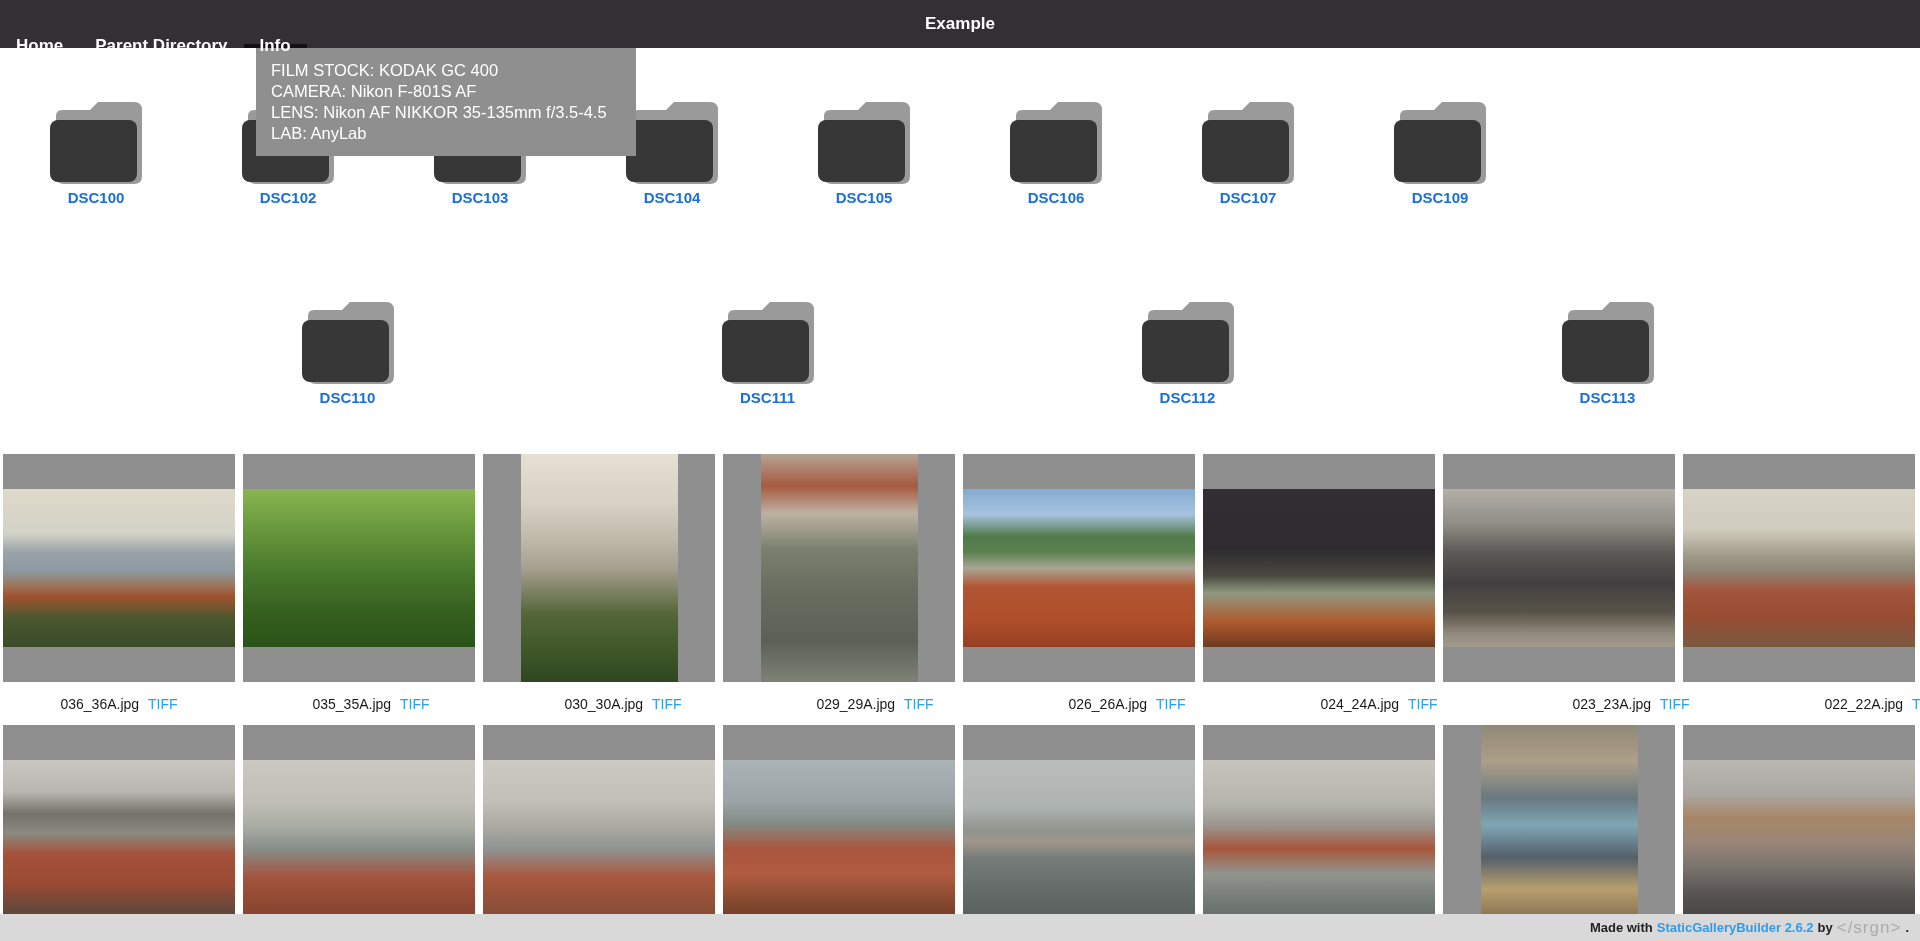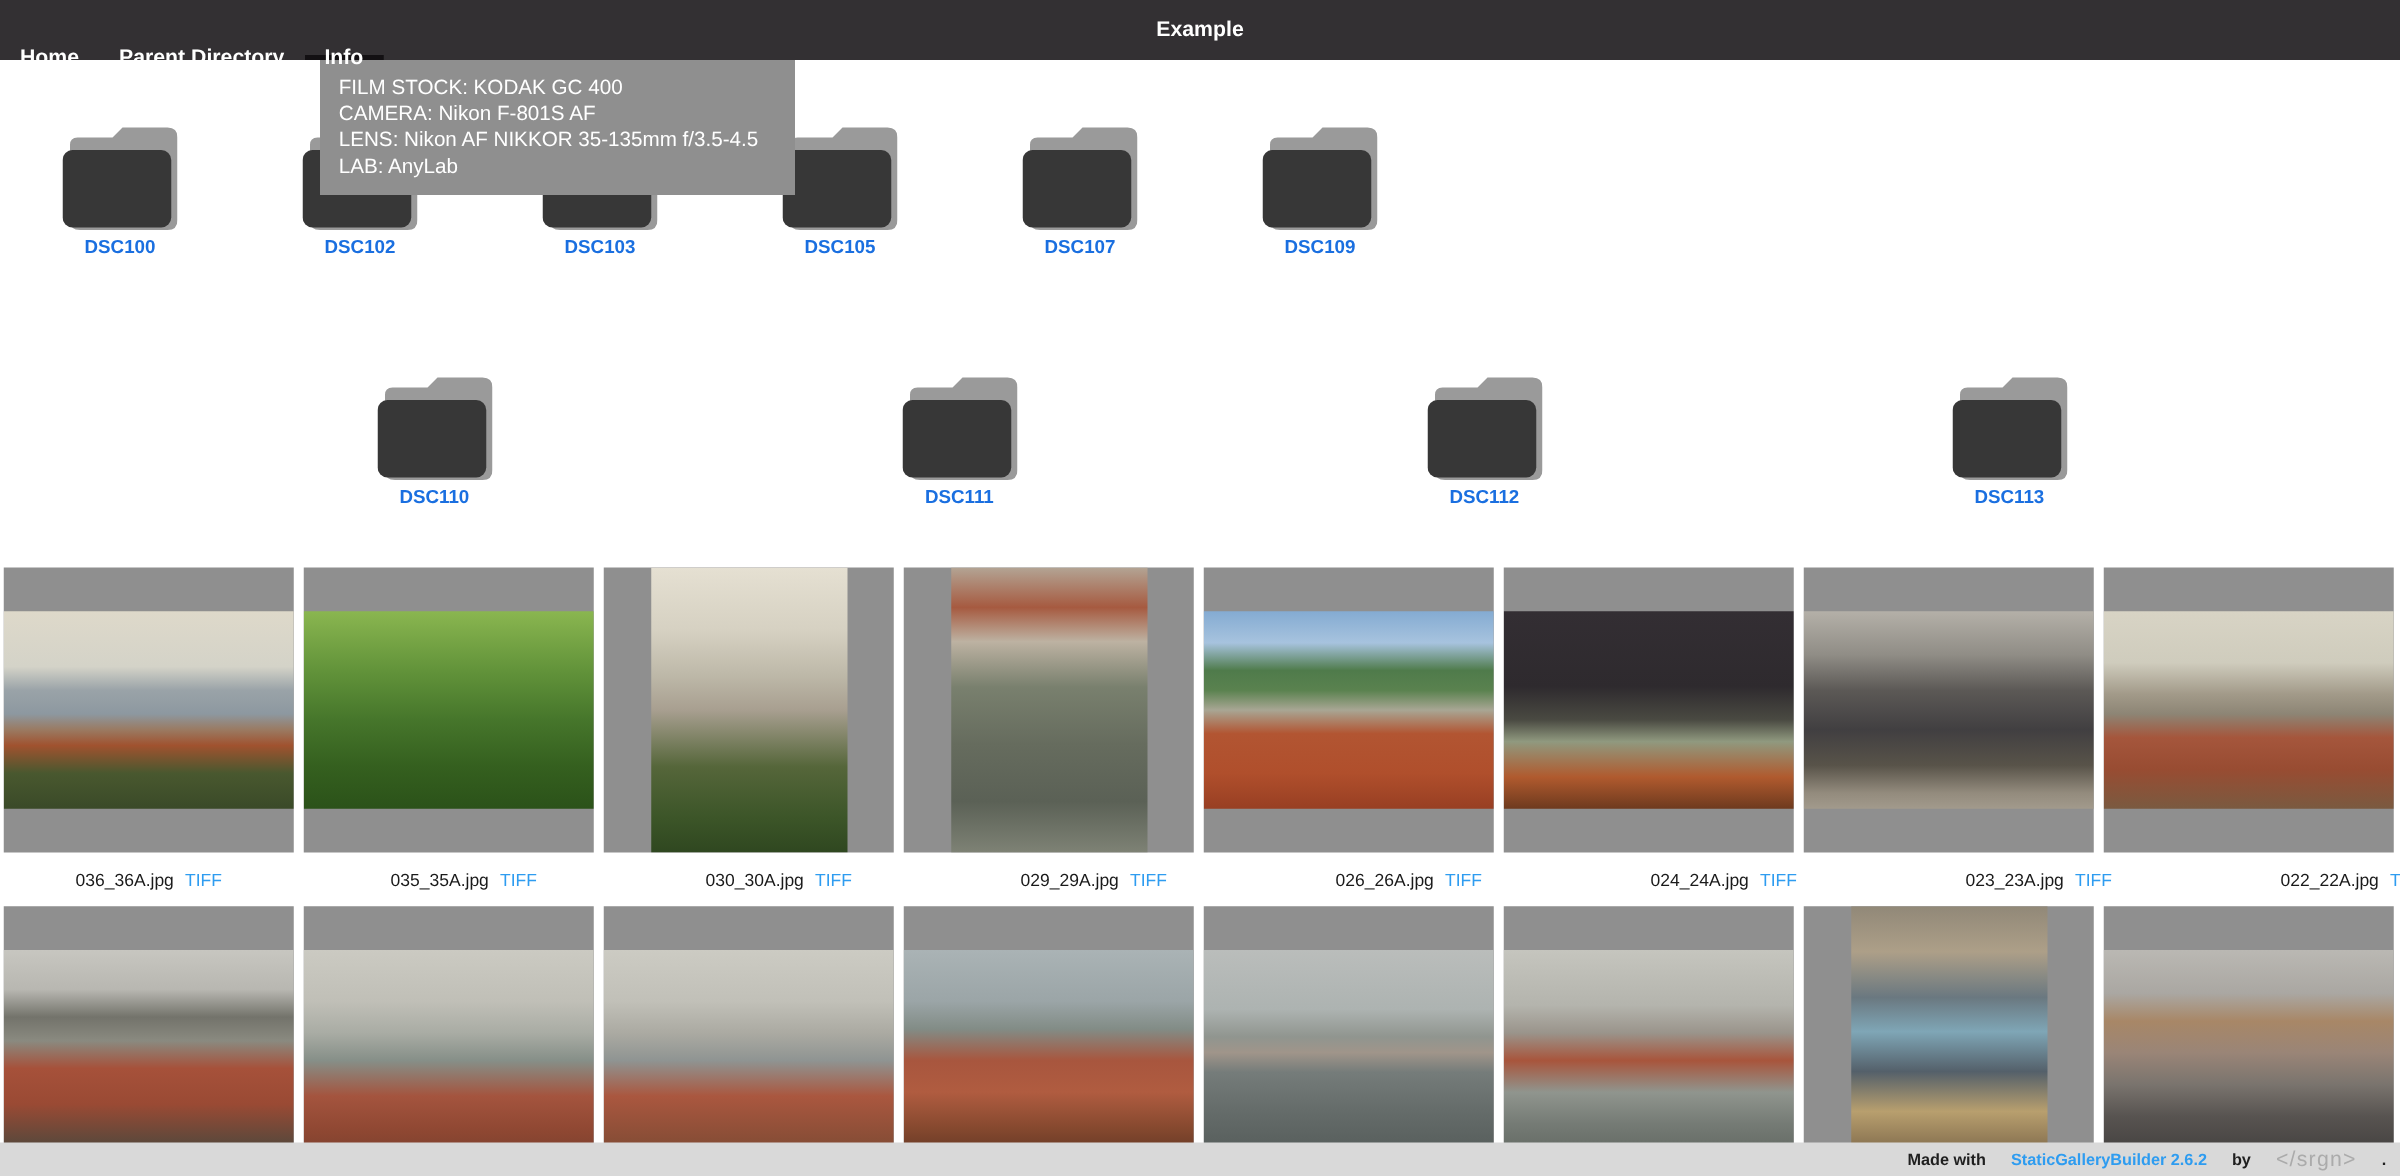--- a/index.html
+++ b/index.html
@@ -75,21 +75,21 @@
   }
 
   
   .footer {
     position: absolute; left: 0; right: 0; bottom: 0; height: 27px;
     background: var(--footer-bg, #D9D9D9); z-index: 30;
     display: flex; align-items: center; justify-content: flex-end;
     padding-right: 11px; font-size: 13px; font-weight: bold;
     color: var(--footer-text, #1F1F1F);
   }
-  .footer > * { margin-left: 20px; }
+  .footer > * { margin-left: 4px; }
   .f-link { color: var(--file-link, #2E9CF0); text-decoration: none; font-weight: bold; }
   .f-logo {
     font-family: Liberation Sans, sans-serif; font-weight: normal;
     font-size: 17px; letter-spacing: 1px;
     color: var(--footer-logo, #ABABAB); text-decoration: none;
   }
 </style>
 </head>
 <body>
 
@@ -139,31 +139,49 @@
       <div class="folder-item">
         <span class="folder-icon">
           <svg width="92" height="84" viewBox="0 0 92 84" aria-hidden="true">
             <path class="f-back" d="M6 16 Q6 10 12 10 H40 L48 2 H84 Q92 2 92 10 V76 Q92 84 84 84 H14 Q6 84 6 76 Z"></path>
             <rect class="f-front" x="0" y="20" width="87" height="62" rx="8"></rect>
           </svg>
         </span>
         <a class="folder-label" href="#">DSC103</a>
       </div>
 
+      <div class="folder-item">
+        <span class="folder-icon">
+          <svg width="92" height="84" viewBox="0 0 92 84" aria-hidden="true">
+            <path class="f-back" d="M6 16 Q6 10 12 10 H40 L48 2 H84 Q92 2 92 10 V76 Q92 84 84 84 H14 Q6 84 6 76 Z"></path>
+            <rect class="f-front" x="0" y="20" width="87" height="62" rx="8"></rect>
+          </svg>
+        </span>
+        <a class="folder-label" href="#">DSC104</a>
+      </div>
 
       <div class="folder-item">
         <span class="folder-icon">
           <svg width="92" height="84" viewBox="0 0 92 84" aria-hidden="true">
             <path class="f-back" d="M6 16 Q6 10 12 10 H40 L48 2 H84 Q92 2 92 10 V76 Q92 84 84 84 H14 Q6 84 6 76 Z"></path>
             <rect class="f-front" x="0" y="20" width="87" height="62" rx="8"></rect>
           </svg>
         </span>
         <a class="folder-label" href="#">DSC105</a>
       </div>
 
+      <div class="folder-item">
+        <span class="folder-icon">
+          <svg width="92" height="84" viewBox="0 0 92 84" aria-hidden="true">
+            <path class="f-back" d="M6 16 Q6 10 12 10 H40 L48 2 H84 Q92 2 92 10 V76 Q92 84 84 84 H14 Q6 84 6 76 Z"></path>
+            <rect class="f-front" x="0" y="20" width="87" height="62" rx="8"></rect>
+          </svg>
+        </span>
+        <a class="folder-label" href="#">DSC106</a>
+      </div>
 
       <div class="folder-item">
         <span class="folder-icon">
           <svg width="92" height="84" viewBox="0 0 92 84" aria-hidden="true">
             <path class="f-back" d="M6 16 Q6 10 12 10 H40 L48 2 H84 Q92 2 92 10 V76 Q92 84 84 84 H14 Q6 84 6 76 Z"></path>
             <rect class="f-front" x="0" y="20" width="87" height="62" rx="8"></rect>
           </svg>
         </span>
         <a class="folder-label" href="#">DSC107</a>
       </div>

